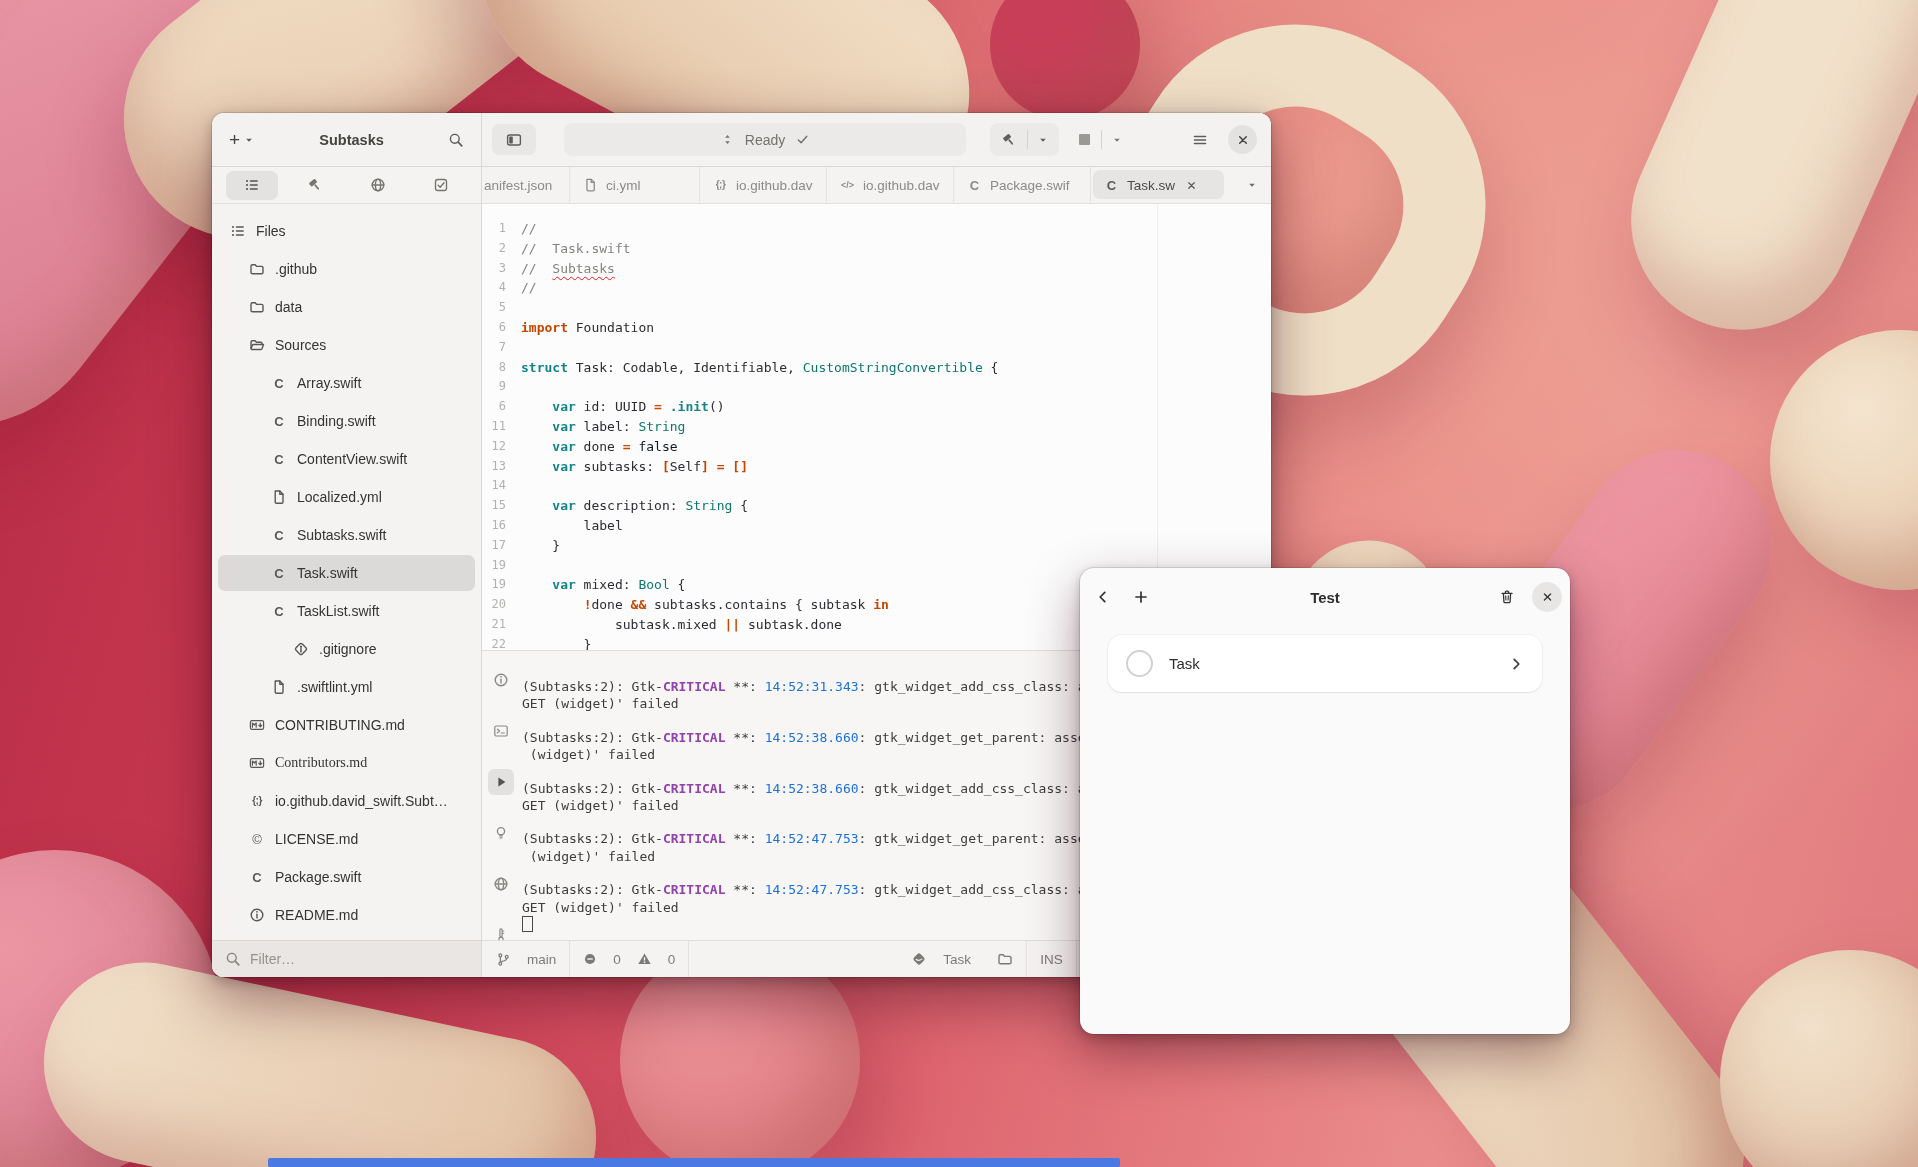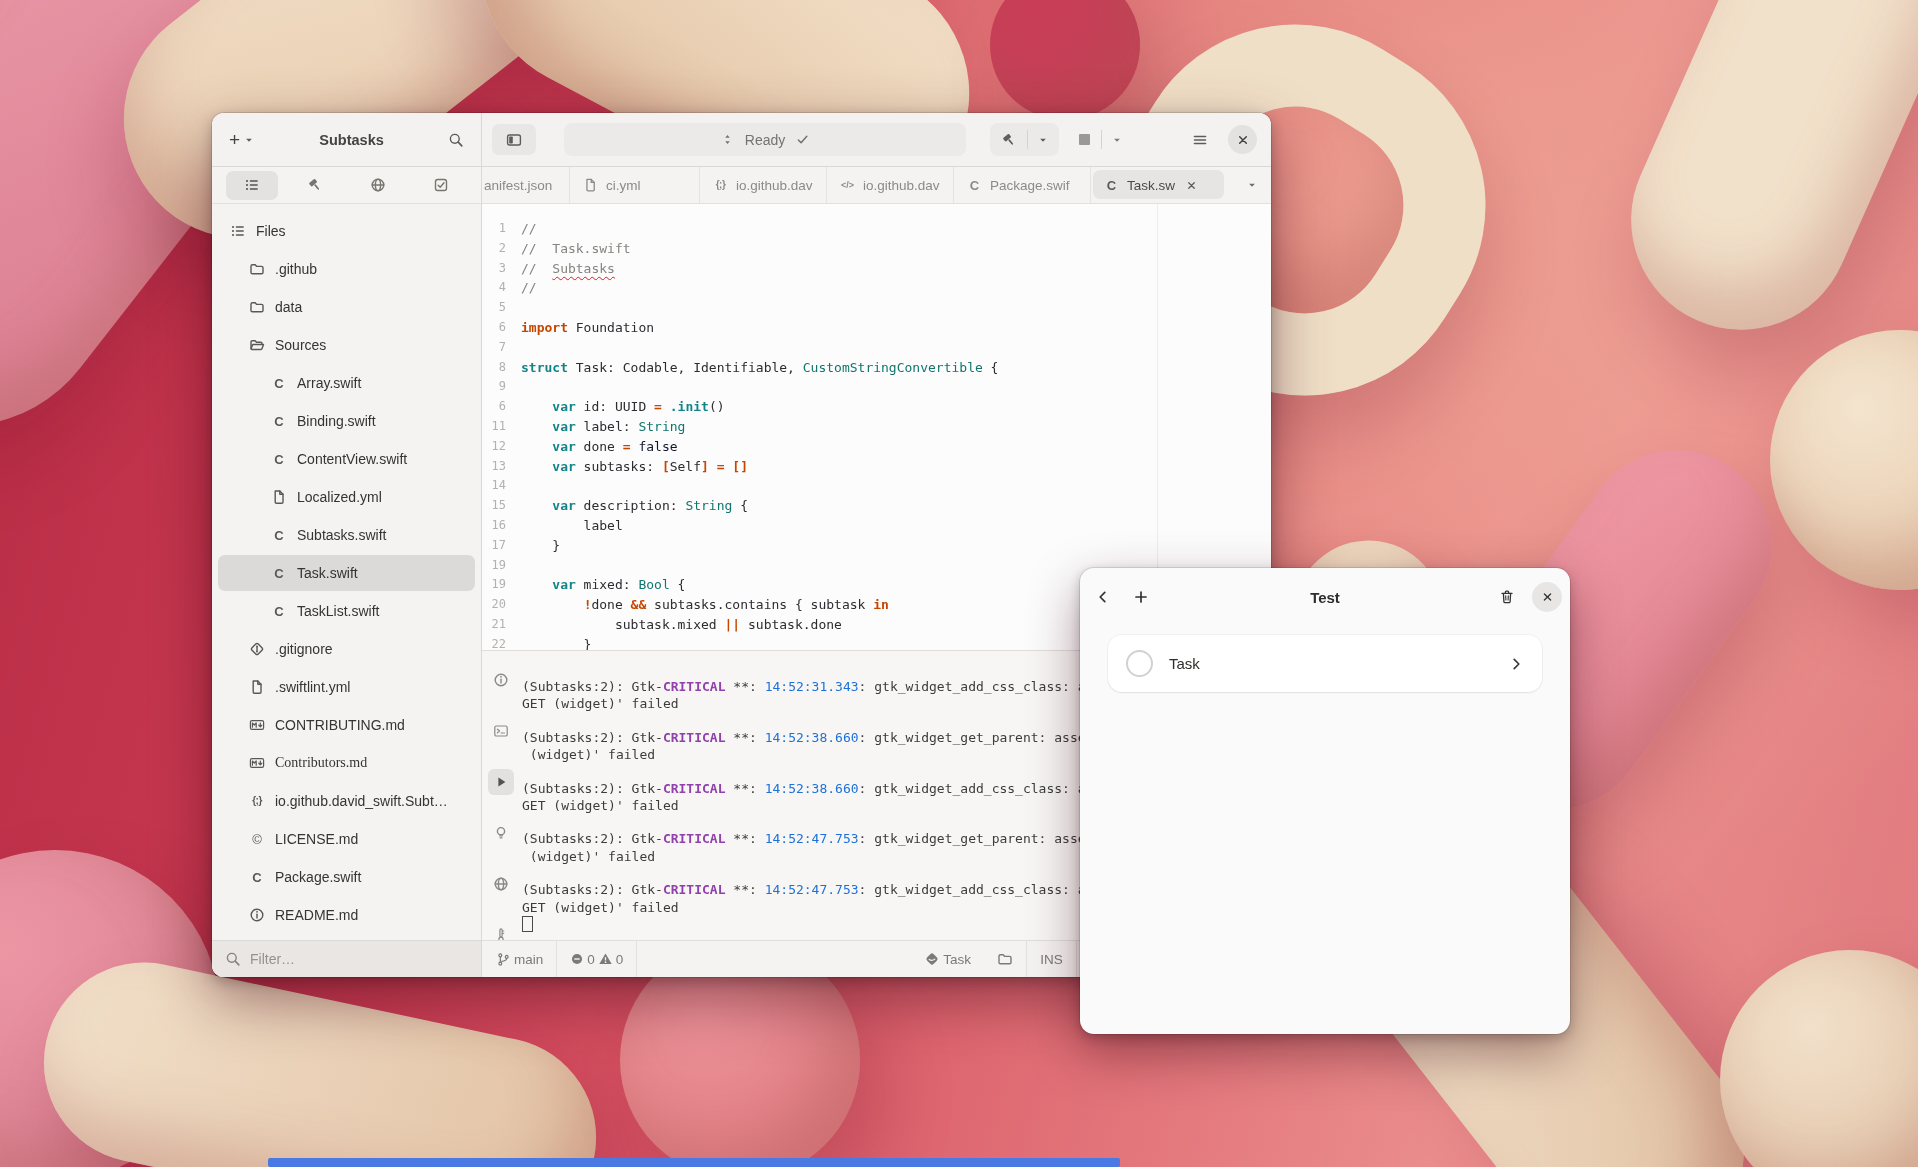--- a/index.html
+++ b/index.html
@@ -91,21 +91,21 @@
   .logicons{width:38px;padding-top:16px;display:flex;flex-direction:column;align-items:center;gap:25px;}
   .lbtn{width:26px;height:26px;border:none;background:transparent;border-radius:6px;color:#8b8985;display:inline-flex;align-items:center;justify-content:center;flex:none;}
   .lbtn.active{background:#e3e1df;color:#55534f;}
   .logbody{flex:1;padding:27px 0 0 2px;font-family:"DejaVu Sans Mono","Liberation Mono",monospace;font-size:13px;color:#3c3c3c;overflow:hidden;}
   .lentry{line-height:17.4px;margin-bottom:16px;white-space:pre;}
   .crit{color:#9141ac;font-weight:bold;}
   .ltime{color:#1c71d8;}
   .cursor{display:inline-block;width:9px;height:14px;border:1.5px solid #4a4a4a;vertical-align:text-bottom;}
 
   .statusbar{height:37px;border-top:1px solid #e0dedc;background:#f5f3f2;display:flex;align-items:center;font-size:13.5px;color:#7c7a77;box-sizing:border-box;}
-  .sseg{display:flex;align-items:center;gap:3px;padding:0 13px;height:100%;text-align:right;}
+  .sseg{display:flex;align-items:center;gap:16px;padding:0 13px;height:100%;text-align:right;}
   .sseg .ic{color:#7c7a77;}
   .sdiv{width:1px;height:100%;background:#e3e1df;}
   .sspacer{flex:1;}
 
   
   .testwin{position:absolute;left:1080px;top:568px;width:490px;height:466px;background:#fafafa;border-radius:14px;
     box-shadow:0 0 0 1px rgba(0,0,0,.10), 0 20px 52px rgba(60,5,20,.42), 0 4px 12px rgba(0,0,0,.22);}
   .theader{height:58px;display:flex;align-items:center;padding:0 8px;box-sizing:border-box;position:relative;}
   .tbtn{width:30px;height:30px;border:none;background:transparent;border-radius:7px;color:#333230;display:inline-flex;align-items:center;justify-content:center;}
   .ttitle{position:absolute;left:0;right:0;text-align:center;font-weight:700;font-size:15px;color:#2e2d2b;pointer-events:none;}
@@ -353,34 +353,34 @@
                 <b class="txic" style="font-size:13px">C</b>
               </span>
               <span class="tlab">Task.swift</span>
             </div>
             <div class="trow" style="padding-left: 59px;">
               <span class="ic">
                 <b class="txic" style="font-size:13px">C</b>
               </span>
               <span class="tlab">TaskList.swift</span>
             </div>
-            <div class="trow" style="padding-left: 37px;">
+            <div class="trow" style="padding-left: 37px; margin-left: 44px;">
               <span class="ic">
                 <svg width="16" height="16" viewBox="0 0 16 16" fill="none" stroke="currentColor" stroke-width="1.4" stroke-linecap="round" stroke-linejoin="round">
                   <g transform="rotate(45 8 8)">
                     <rect x="3.6" y="3.6" width="8.8" height="8.8" rx="1.8"></rect>
                   </g>
                   <circle cx="8" cy="5.4" r="1" fill="currentColor" stroke="none"></circle>
                   <circle cx="8" cy="10.6" r="1" fill="currentColor" stroke="none"></circle>
                   <line x1="8" y1="6.6" x2="8" y2="9.4"></line>
                 </svg>
               </span>
               <span class="tlab">.gitignore</span>
             </div>
-            <div class="trow" style="padding-left: 37px;">
+            <div class="trow" style="padding-left: 37px; margin-left: 22px;">
               <span class="ic">
                 <svg width="16" height="16" viewBox="0 0 16 16" fill="none" stroke="currentColor" stroke-width="1.4" stroke-linecap="round" stroke-linejoin="round">
                   <path d="M4.2 2 h4.6 L12 5.2 V13 q0 1.2-1.2 1.2 H5.4 Q4.2 14.2 4.2 13 z"></path>
                   <path d="M8.8 2 v3.2 H12"></path>
                 </svg>
               </span>
               <span class="tlab">.swiftlint.yml</span>
             </div>
             <div class="trow" style="padding-left: 37px;">
               <span class="ic">

